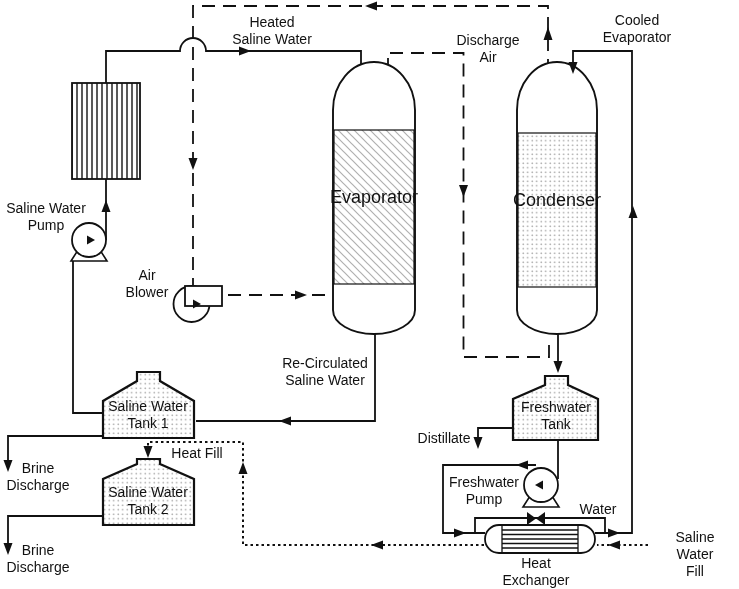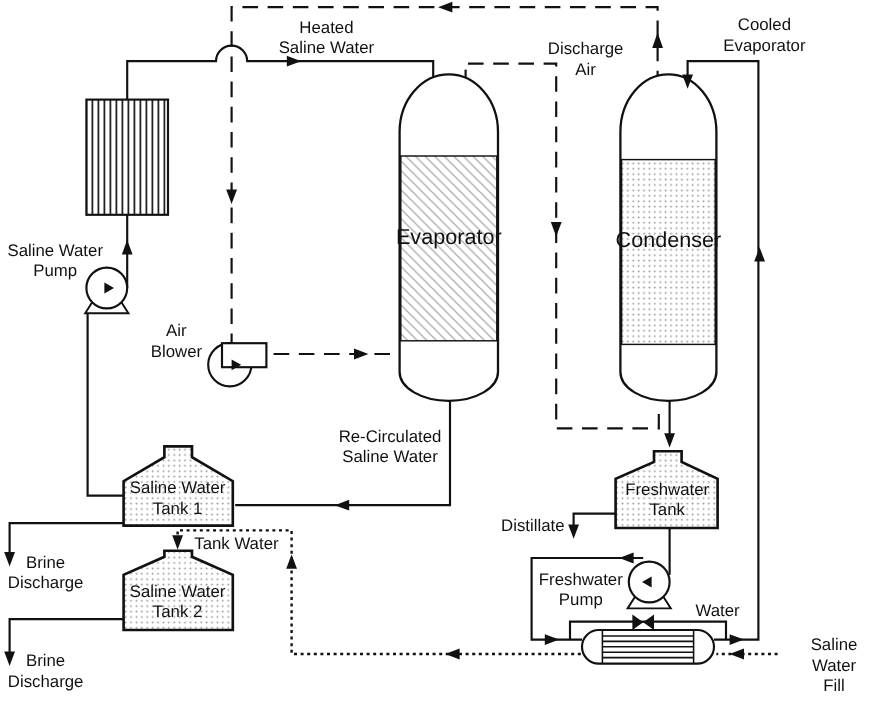--- a/index.html
+++ b/index.html
@@ -147,23 +147,25 @@
 <div class="lbl" style="left:325px;top:372px">Re-Circulated
 Saline Water</div>
 <div class="lbl" style="left:148px;top:415px">Saline Water
 Tank 1</div>
 <div class="lbl" style="left:148px;top:501px">Saline Water
 Tank 2</div>
 <div class="lbl" style="left:38px;top:477px">Brine
 Discharge</div>
 <div class="lbl" style="left:38px;top:559px">Brine
 Discharge</div>
-<div class="lbl" style="left:197px;top:453px">Tank Water</div>
+<div class="lbl" style="left:197px;top:453px">Heat Fill</div>
 <div class="lbl" style="left:444px;top:438px">Distillate</div>
 <div class="lbl" style="left:556px;top:416px">Freshwater
 Tank</div>
 <div class="lbl" style="left:484px;top:491px">Freshwater
 Pump</div>
 <div class="lbl" style="left:598px;top:509px">Water</div>
+<div class="lbl" style="left:536px;top:572px">Heat
+Exchanger</div>
 <div class="lbl" style="left:695px;top:554px">Saline Water
 Fill</div>
 
 </div>
 
 </body></html>

